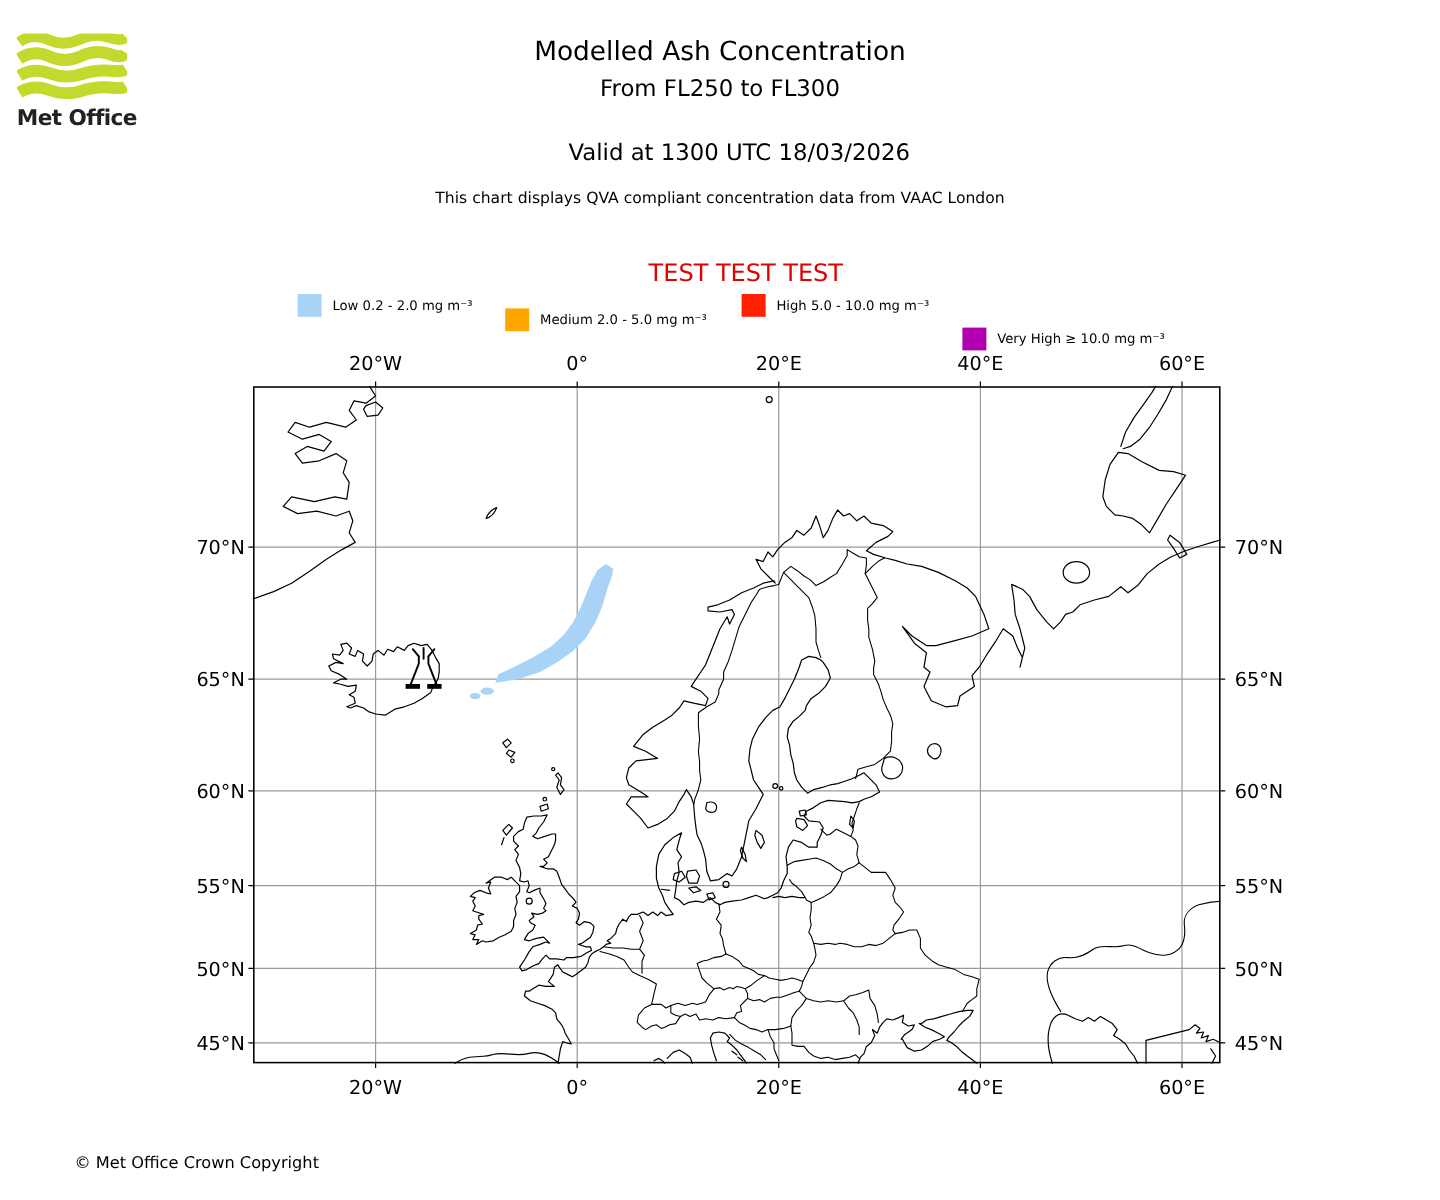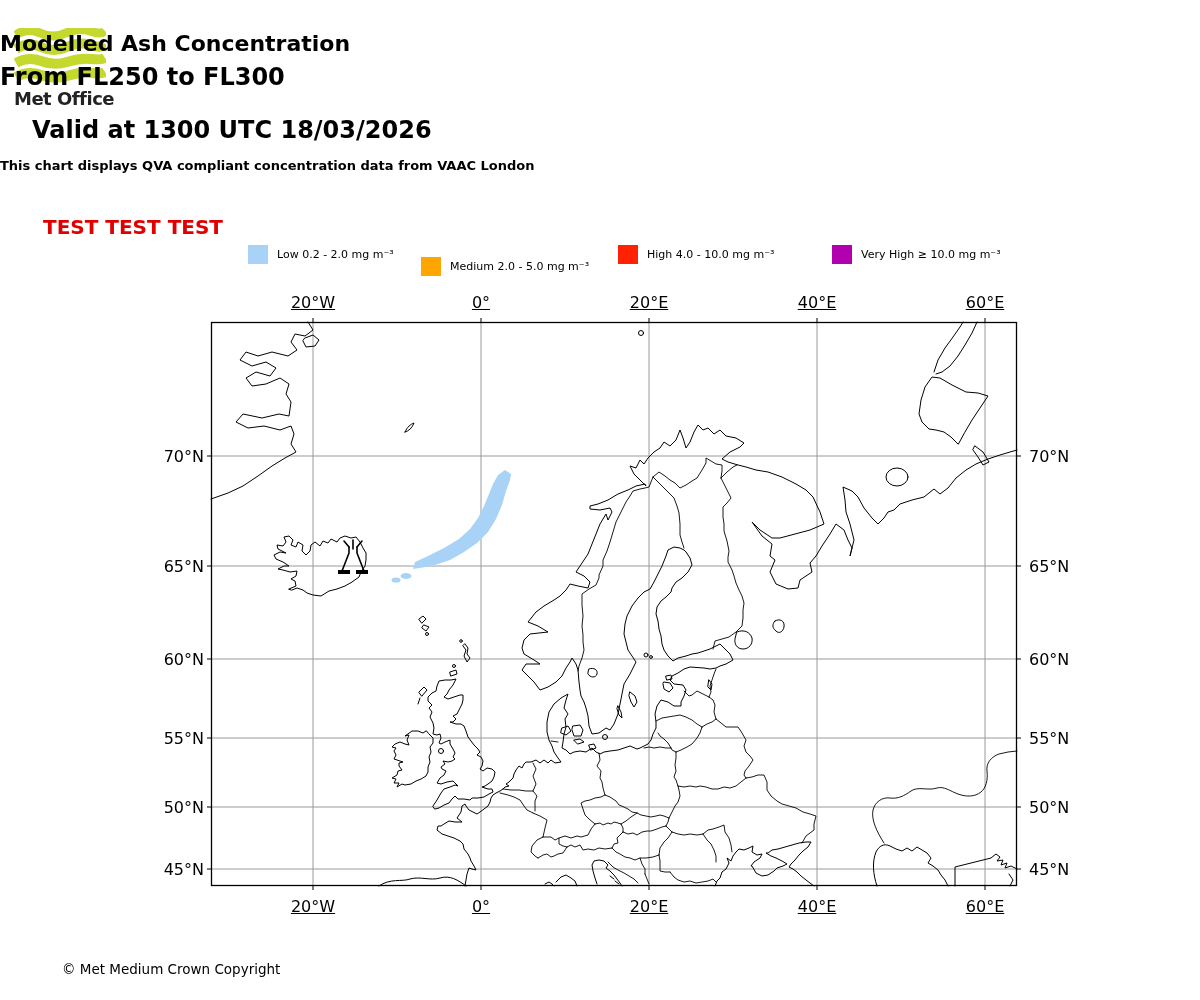--- a/index.html
+++ b/index.html
@@ -1,32 +1,32 @@
 <!DOCTYPE html>
 <html><head>
 <meta charset="utf-8">
 <style>
   html,body{margin:0;padding:0;background:#fff;}
   .canvas{position:relative;width:1200px;height:1000px;background:#fff;overflow:hidden;
           font-family:"DejaVu Sans","Liberation Sans",sans-serif;color:#000;}
   .abs{position:absolute;}
-  .ctr{left:0;right:0;text-align:left;font-weight:bold;}
+  .ctr{left:0;right:0;text-align:center;}
   .title{top:31px;font-size:22px;}
-  .sub{font-size:24px;}
+  .sub{font-size:19px;}
   .sub1{top:63px;} .sub2{top:89px;} .sub3{top:116px;padding-left:32px;}
   .qva{top:158px;font-size:13px;}
   .issue{top:191px;font-size:12.5px;}
   .test{top:215px;font-size:20px;color:#E00000;margin-left:43px;}
   .logo{left:14px;top:28px;width:100px;text-align:center;}
   .brand{font-size:18px;font-weight:bold;letter-spacing:-0.5px;color:#222;margin-top:2px;}
   .legend-item{position:absolute;top:244px;display:flex;align-items:center;height:20px;}
   .chip{width:20px;height:19px;margin-right:9px;flex:0 0 auto;}
   .legend-label{font-size:11px;white-space:nowrap;}
   .axis-label{position:absolute;font-size:16px;white-space:nowrap;}
-  .lon{transform:translateX(-50%);text-decoration:underline;}
+  .lon{transform:translateX(-50%);}
   .lat-left{left:120px;width:84px;text-align:right;}
   .lat-right{left:1029px;}
   .copyright{left:62px;top:961px;font-size:13.5px;}
   svg{display:block;}
   .map-svg{position:absolute;left:211px;top:322px;overflow:visible;}
   .coast{fill:none;stroke:#000;stroke-width:1;stroke-linejoin:round;stroke-linecap:round;}
   .border{fill:none;stroke:#000;stroke-width:0.9;stroke-linejoin:round;stroke-linecap:round;}
   .grid{stroke:#9a9a9a;stroke-width:1;fill:none;}
   .frame{fill:none;stroke:#000;stroke-width:1.3;}
   .tick{stroke:#000;stroke-width:1;}
@@ -60,23 +60,23 @@
     <div class="legend-item" style="left:248px;">
       <span class="chip" style="background: rgb(168, 211, 247);"></span>
       <span class="legend-label">Low 0.2 - 2.0 mg m⁻³</span>
     </div>
     <div class="legend-item" style="left:421px;margin-top:12px;">
       <span class="chip" style="background: rgb(255, 165, 0);"></span>
       <span class="legend-label">Medium 2.0 - 5.0 mg m⁻³</span>
     </div>
     <div class="legend-item" style="left:618px;">
       <span class="chip" style="background: rgb(255, 33, 0);"></span>
-      <span class="legend-label">High 4.0 - 10.0 mg m⁻³</span>
-    </div>
-    <div class="legend-item" style="left:832px;">
+      <span class="legend-label">High 5.0 - 10.0 mg m⁻³</span>
+    </div>
+    <div class="legend-item" style="left:802px;margin-top:28px;">
       <span class="chip" style="background: rgb(176, 0, 176);"></span>
       <span class="legend-label">Very High ≥ 10.0 mg m⁻³</span>
     </div>
   </div>
 
   <div class="axis-label lon" style="left:313px;top:293px;">20°W</div>
   <div class="axis-label lon" style="left:481px;top:293px;">0°</div>
   <div class="axis-label lon" style="left:649px;top:293px;">20°E</div>
   <div class="axis-label lon" style="left:817px;top:293px;">40°E</div>
   <div class="axis-label lon" style="left:985px;top:293px;">60°E</div>
@@ -234,14 +234,14 @@
       <rect class="frame" x="211.5" y="322.5" width="805" height="563"></rect>
       <g class="tick">
         <path d="M 313,318 V 322 M 481,318 V 322 M 649,318 V 322 M 817,318 V 322 M 985,318 V 322"></path>
         <path d="M 313,886 V 890 M 481,886 V 890 M 649,886 V 890 M 817,886 V 890 M 985,886 V 890"></path>
         <path d="M 207,456 H 211 M 207,566 H 211 M 207,659 H 211 M 207,738 H 211 M 207,807 H 211 M 207,869 H 211"></path>
         <path d="M 1017,456 H 1021 M 1017,566 H 1021 M 1017,659 H 1021 M 1017,738 H 1021 M 1017,807 H 1021 M 1017,869 H 1021"></path>
       </g>
     </g>
   </svg>
 
-  <div class="abs copyright">© Met Medium Crown Copyright</div>
+  <div class="abs copyright">© Met Office Crown Copyright</div>
 </div>
 
 </body></html>

